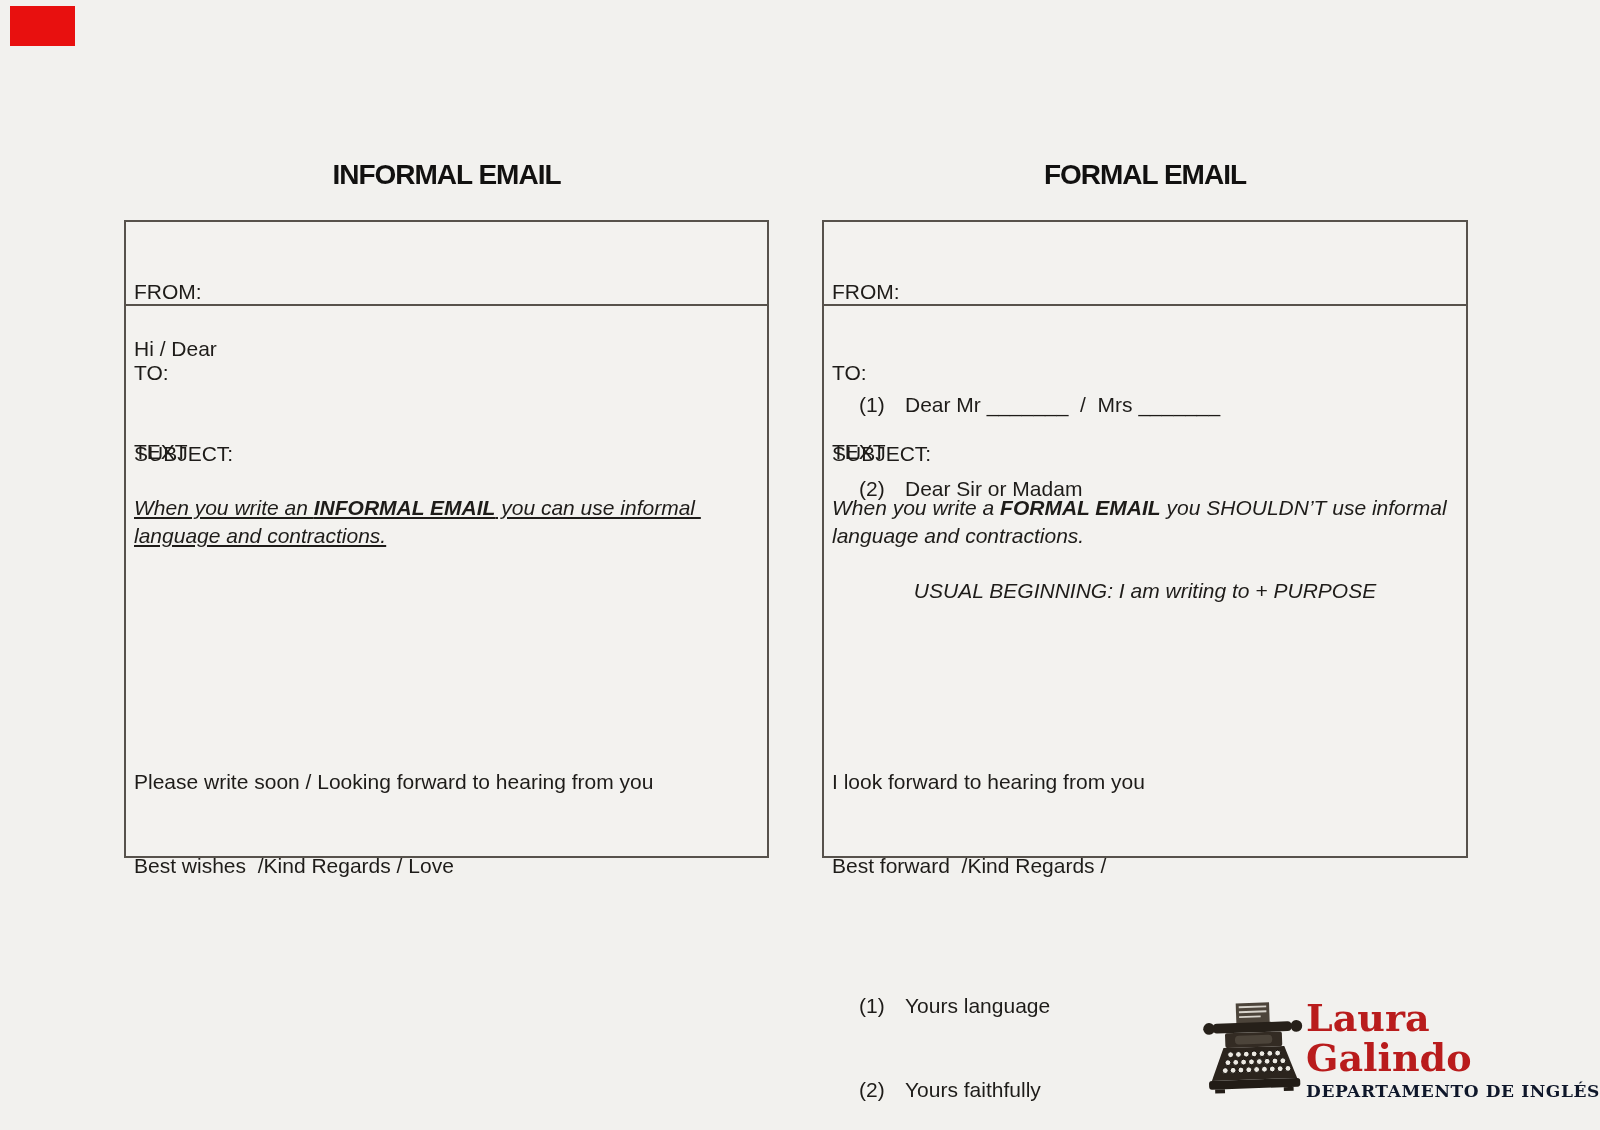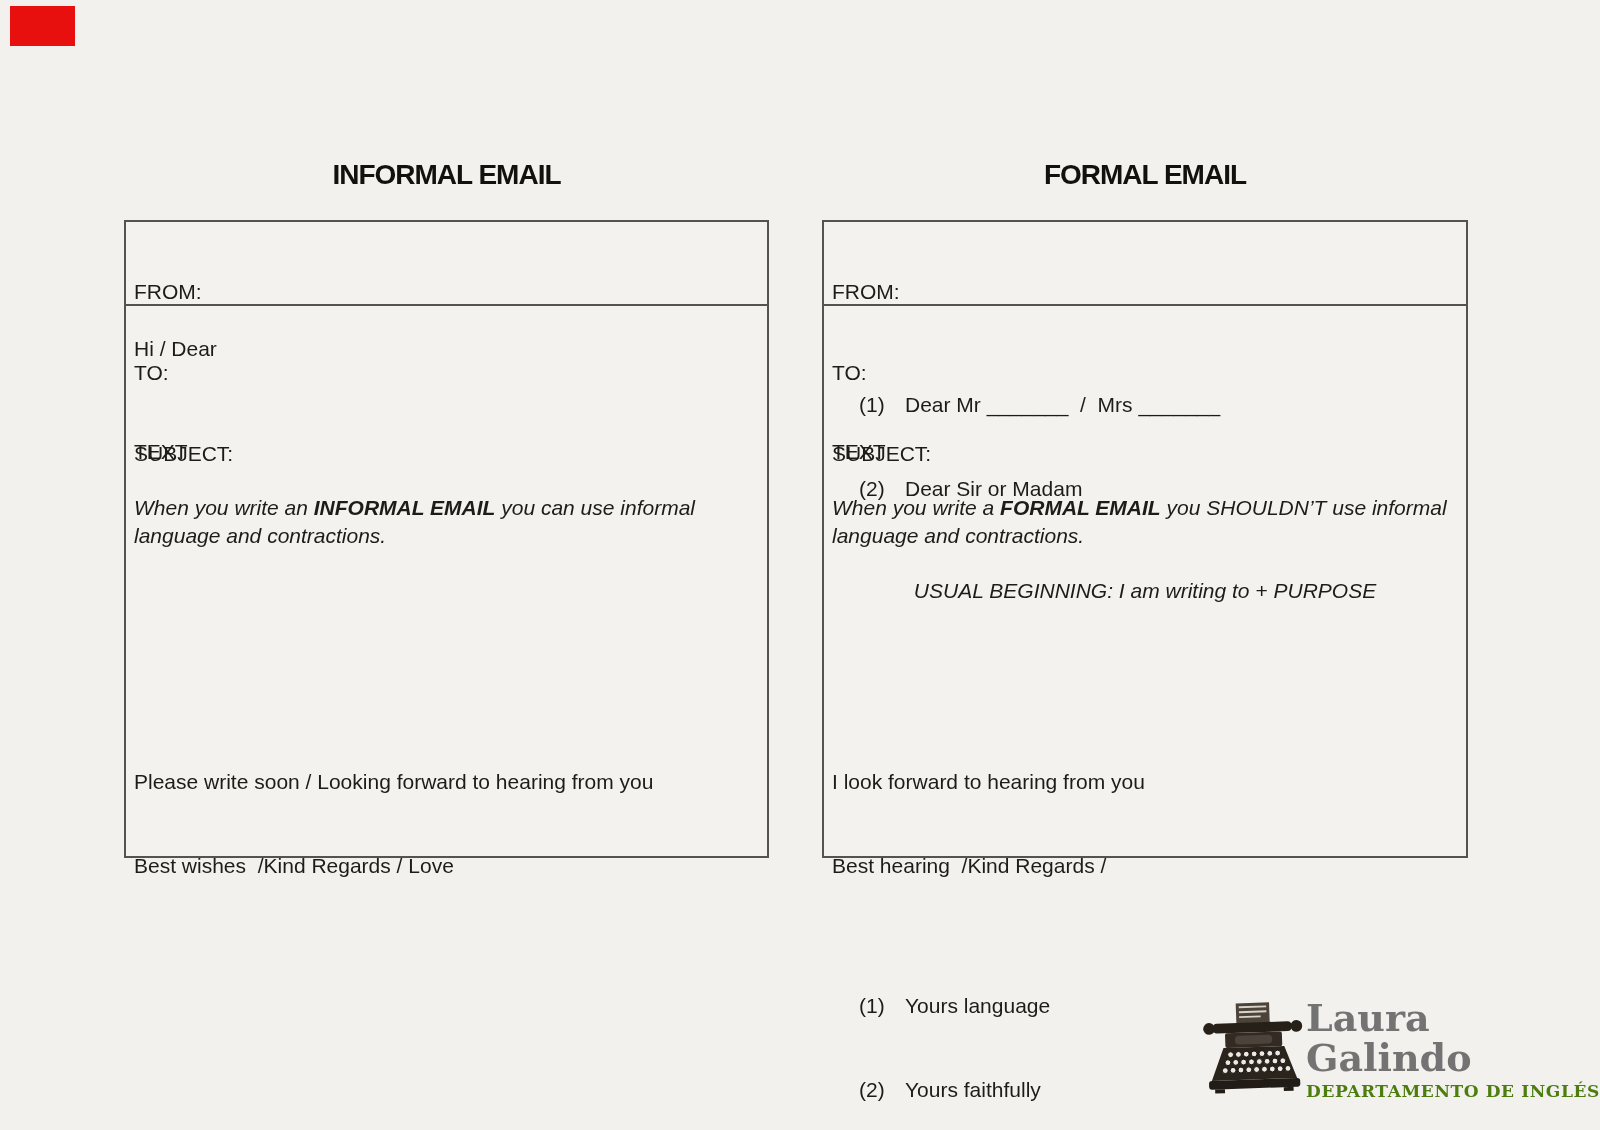--- a/index.html
+++ b/index.html
@@ -44,48 +44,48 @@
   .box-header div { height: 27px; }
 
   .greeting, .text-label, .body-par, .usual, .closing {
     position: absolute; left: 8px; right: 8px;
     font-size: 21px; line-height: 28px;
     white-space: pre-wrap;
   }
   .greeting { top: 113px; }
   .text-label { top: 216px; }
   .body-par { top: 272px; font-style: italic; }
-  #box-informal .body-par { max-width: 575px; }
+  #box-informal .body-par { max-width: 575px; text-decoration: underline; }
   #box-formal  .body-par { max-width: 618px; }
   .body-par b { font-style: italic; }
   .usual { top: 355px; font-style: italic; text-align: center; }
   .closing { top: 490px; }
 
   .num-list { }
   .num-row { display: flex; }
   .greeting .num-row,
   .closing .num-list .num-row { padding-left: 27px; }
   .num-row .num { width: 46px; flex: 0 0 auto; }
 
   .logo {
     position: absolute; left: 1202px; top: 998px;
     display: flex; align-items: center;
   }
   .logo-icon { width: 102px; height: 102px; flex: 0 0 auto; transform: rotate(-2deg); }
   .logo-text { display: flex; flex-direction: column; align-items: center; margin-left: 2px; }
   .logo-name {
     font-family: "DejaVu Serif", serif;
     font-weight: bold; font-size: 38px; line-height: 40px;
-    color: #737373; white-space: pre-wrap;
+    color: #b91c1c; white-space: pre-wrap;
   }
   .logo-dept {
     font-family: "DejaVu Serif", serif;
     font-weight: bold; font-size: 17px; line-height: 19px;
     letter-spacing: 0.6px; margin-top: 4px;
-    color: #4d7c0f; white-space: pre-wrap;
+    color: #0f172a; white-space: pre-wrap;
   }
 </style>
 </head>
 <body>
 
 <div class="red-marker" style="background:#e8100f;"></div>
 
 <div class="panel-title" id="title-informal">INFORMAL EMAIL</div>
 <div class="panel-title" id="title-formal">FORMAL EMAIL</div>
 
@@ -116,21 +116,21 @@
     </div>
     <div class="num-row">
       <span class="num">(2)</span><span>Dear Sir or Madam</span>
     </div>
   </div>
   <div class="text-label">TEXT</div>
   <div class="body-par"><span>When you write a </span><b>FORMAL EMAIL</b><span> you SHOULDN’T use informal language and contractions.</span></div>
   <div class="usual">USUAL BEGINNING: I am writing to + PURPOSE</div>
   <div class="closing">
     <div>I look forward to hearing from you</div>
-    <div>Best hearing  /Kind Regards /</div>
+    <div>Best forward  /Kind Regards /</div>
     <div class="num-list">
       <div class="num-row">
         <span class="num">(1)</span><span>Yours language</span>
       </div>
       <div class="num-row">
         <span class="num">(2)</span><span>Yours faithfully</span>
       </div>
     </div>
   </div>
 </div>

